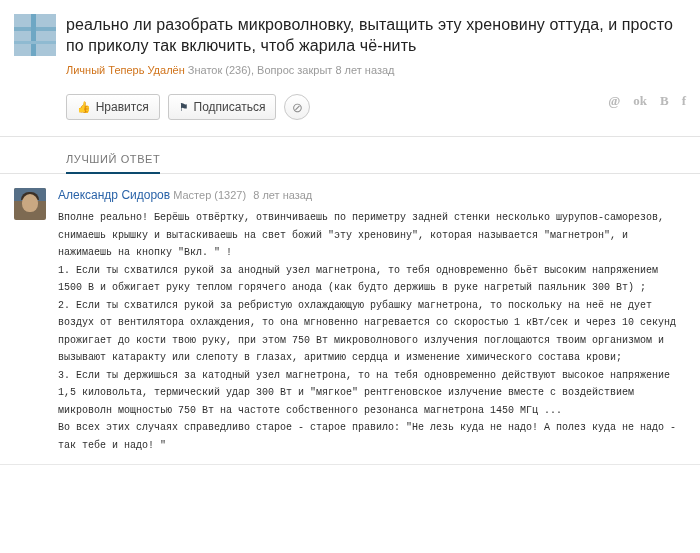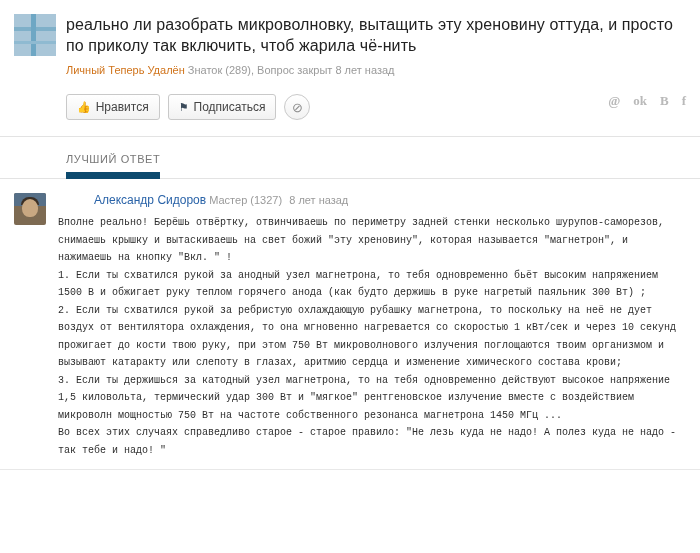--- a/index.html
+++ b/index.html
@@ -146,21 +146,21 @@
   .best-answer-bar {
     padding: 14px 0 0 66px;
     position: relative;
   }
   .best-answer-label {
     display: inline-block;
     font-size: 11px;
     letter-spacing: 0.6px;
     color: #777;
     padding-bottom: 7px;
-    border-bottom: 7px solid #0c4a6e;
+    border-bottom: 2px solid #0c4a6e;
   }
   .best-answer-rule {
     height: 1px;
     background: #e3e3e3;
     margin-top: -1px;
   }
 
   
   .answer-block {
     display: flex;
@@ -192,21 +192,20 @@
     background: #3b2f25;
   }
   .a-main {
     flex: 1 1 auto;
     min-width: 0;
   }
   .a-meta {
     font-size: 11px;
     margin-bottom: 7px;
     white-space: nowrap;
-    margin-left: 36px;
   }
   .a-meta .name {
     color: #2a63a8;
     text-decoration: none;
     font-size: 12px;
   }
   .a-meta .rank { color: #9a9a9a; }
   .a-meta .time { color: #9a9a9a; margin-left: 4px; }
 
   .a-text {
@@ -237,21 +236,21 @@
   <div class="question-block">
     <div class="q-avatar">
       <div class="bar1"></div>
       <div class="bar2"></div>
       <div class="bar3"></div>
     </div>
     <div class="q-main">
       <h1 class="q-title">реально ли разобрать микроволновку, вытащить эту хреновину оттуда, и просто по приколу так включить, чтоб жарила чё-нить</h1>
       <div class="q-meta">
         <a class="author" href="#">Личный Теперь Удалён</a>
-        <span class="rank">Знаток (289),</span>
+        <span class="rank">Знаток (236),</span>
         <span class="rank">Вопрос закрыт 8 лет назад</span>
       </div>
     </div>
   </div>
 
   <div class="actions-row">
     <div class="btn">
       <span class="ic">👍</span>
       <span>Нравится</span>
     </div>

